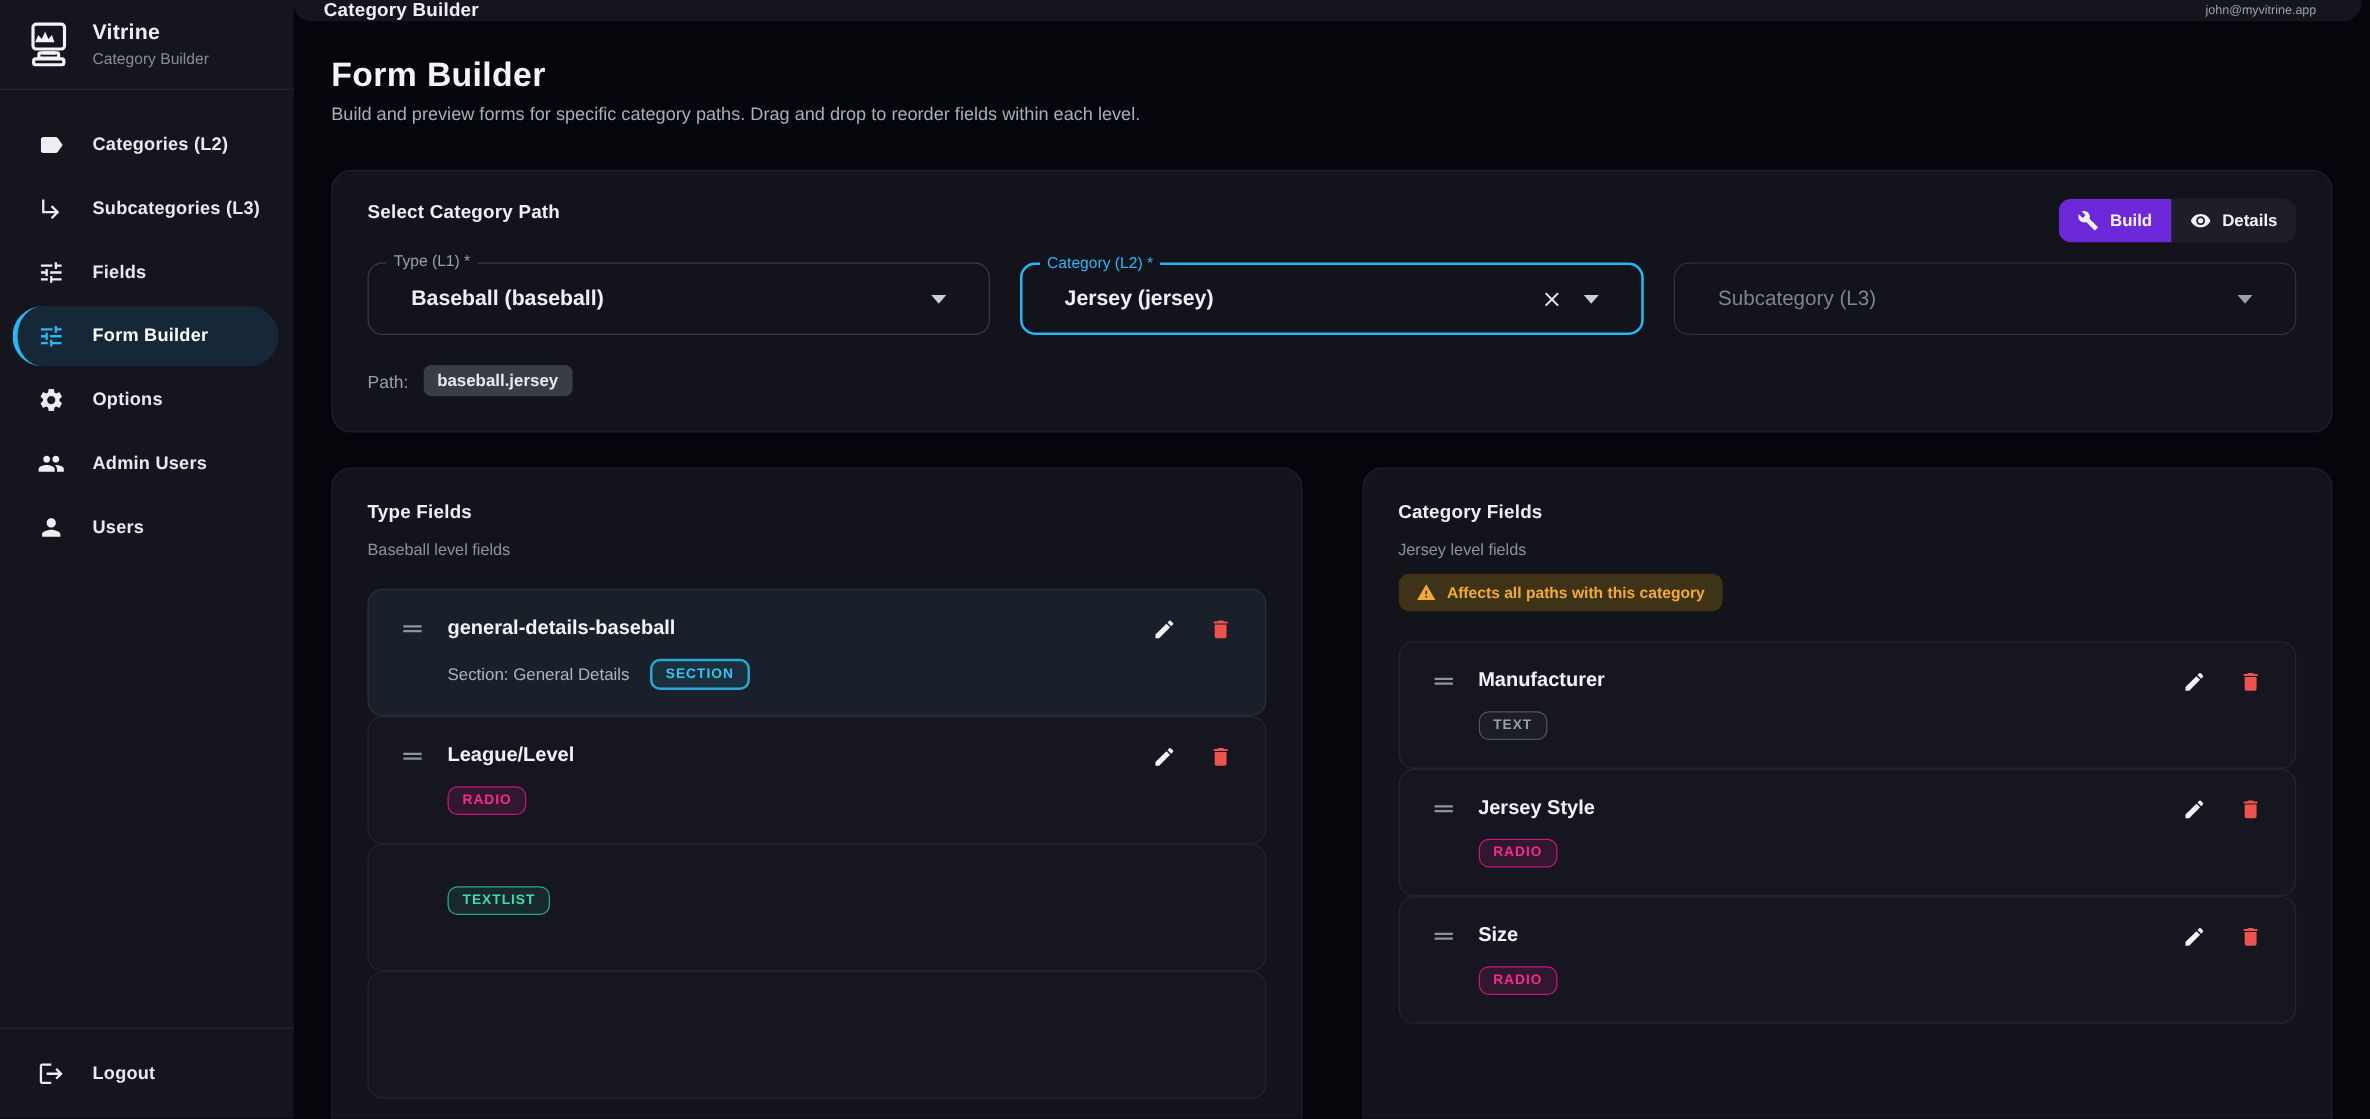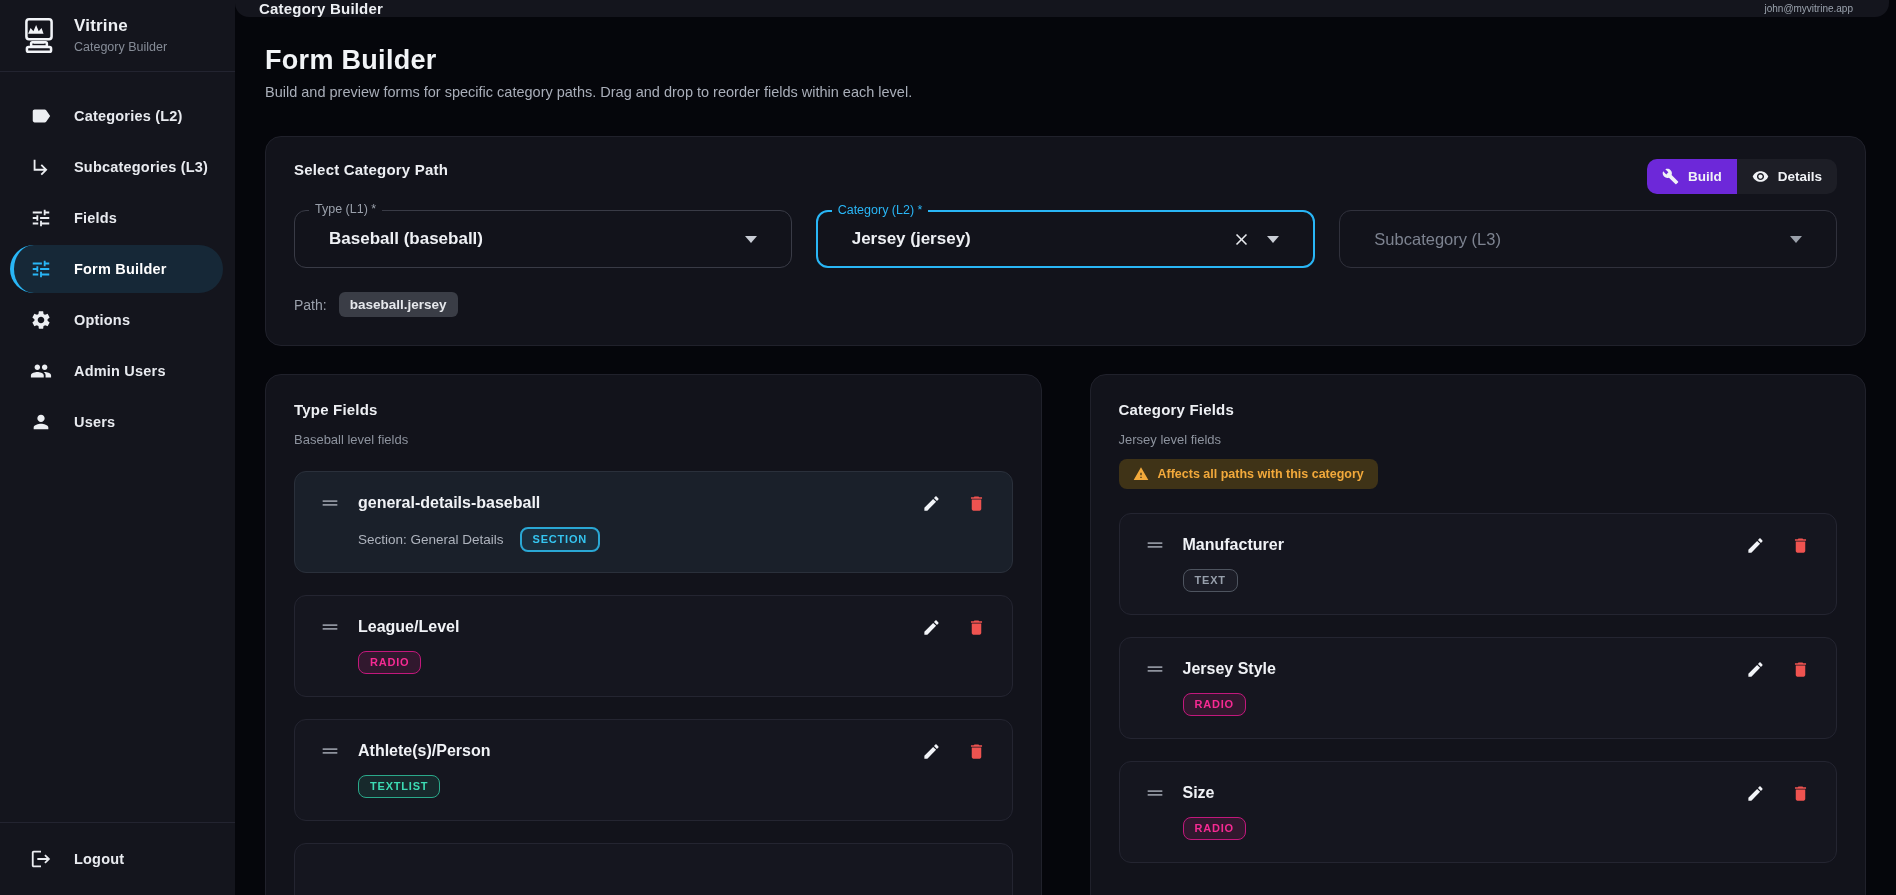--- a/index.html
+++ b/index.html
@@ -77,21 +77,21 @@
   .columns { display:grid; grid-template-columns:1fr 1fr; gap:48px; margin-top:28px; }
   .field-card { padding:26px 28px; min-height:620px; }
   .col-sub { margin-top:14px; font-size:13px; color:#8d939e; }
   .warn-chip { display:inline-flex; align-items:center; gap:9px; margin-top:12px;
     background:#3f3317; border-radius:8px; padding:7px 14px; }
   .warn-chip svg { width:16px; height:16px; fill:#f2a93b; }
   .warn-chip span { font-size:12.5px; font-weight:700; color:#f2a93b; }
 
   .field-list { margin-top:24px; }
   .field-item { background:#15161f; border:1px solid #242531; border-radius:12px;
-    padding:20px 26px 18px 24px; margin-bottom:22px; min-height:102px; }
+    padding:20px 26px 18px 24px; min-height:102px; }
   .field-item.highlight { background:#1a202a; border-color:#2a303b; }
   .fi-row1 { display:flex; align-items:center; }
   .drag-handle { width:22px; height:22px; color:#8e939d; cursor:grab; flex:0 0 22px; }
   .fi-name { font-size:16px; font-weight:600; color:#f0f2f6; margin-left:17px; flex:1; }
   .fi-actions { display:flex; align-items:center; gap:26px; }
   .icon-btn { width:19px; height:19px; cursor:pointer; }
   .icon-btn.edit { color:#f2f4f8; }
   .icon-btn.delete { color:#ef5350; }
   .fi-row2 { display:flex; align-items:center; margin-left:39px; margin-top:13px; gap:16px; }
   .fi-meta { font-size:13.5px; color:#aeb3bd; }
@@ -314,40 +314,20 @@
                       </svg>
                   </span>
                 </span>
               </div>
               <div class="fi-row2">
                 <span class="badge pink">RADIO</span>
               </div>
             </div>
 
             <div class="field-item">
-              <div class="fi-row1">
-                <span class="drag-handle">
-                  <svg viewBox="0 0 24 24" fill="currentColor">
-                      <path d="M20 9H4v2h16V9zM4 15h16v-2H4v2z"></path>
-                    </svg>
-                </span>
-                <span class="fi-name">Athlete(s)/Person</span>
-                <span class="fi-actions">
-                  <span class="icon-btn edit">
-                    <svg viewBox="0 0 24 24" fill="currentColor">
-                        <path d="M3 17.25V21h3.75L17.81 9.94l-3.75-3.75L3 17.25zM20.71 7.04c.39-.39.39-1.02 0-1.41l-2.34-2.34c-.39-.39-1.02-.39-1.41 0l-1.83 1.83 3.75 3.75 1.83-1.83z"></path>
-                      </svg>
-                  </span>
-                  <span class="icon-btn delete">
-                    <svg viewBox="0 0 24 24" fill="currentColor">
-                        <path d="M6 19c0 1.1.9 2 2 2h8c1.1 0 2-.9 2-2V7H6v12zM19 4h-3.5l-1-1h-5l-1 1H5v2h14V4z"></path>
-                      </svg>
-                  </span>
-                </span>
-              </div>
               <div class="fi-row2">
                 <span class="badge teal">TEXTLIST</span>
               </div>
             </div>
 
             <div class="field-item"></div>
           </div>
         </section>
 
         <section class="card field-card">

